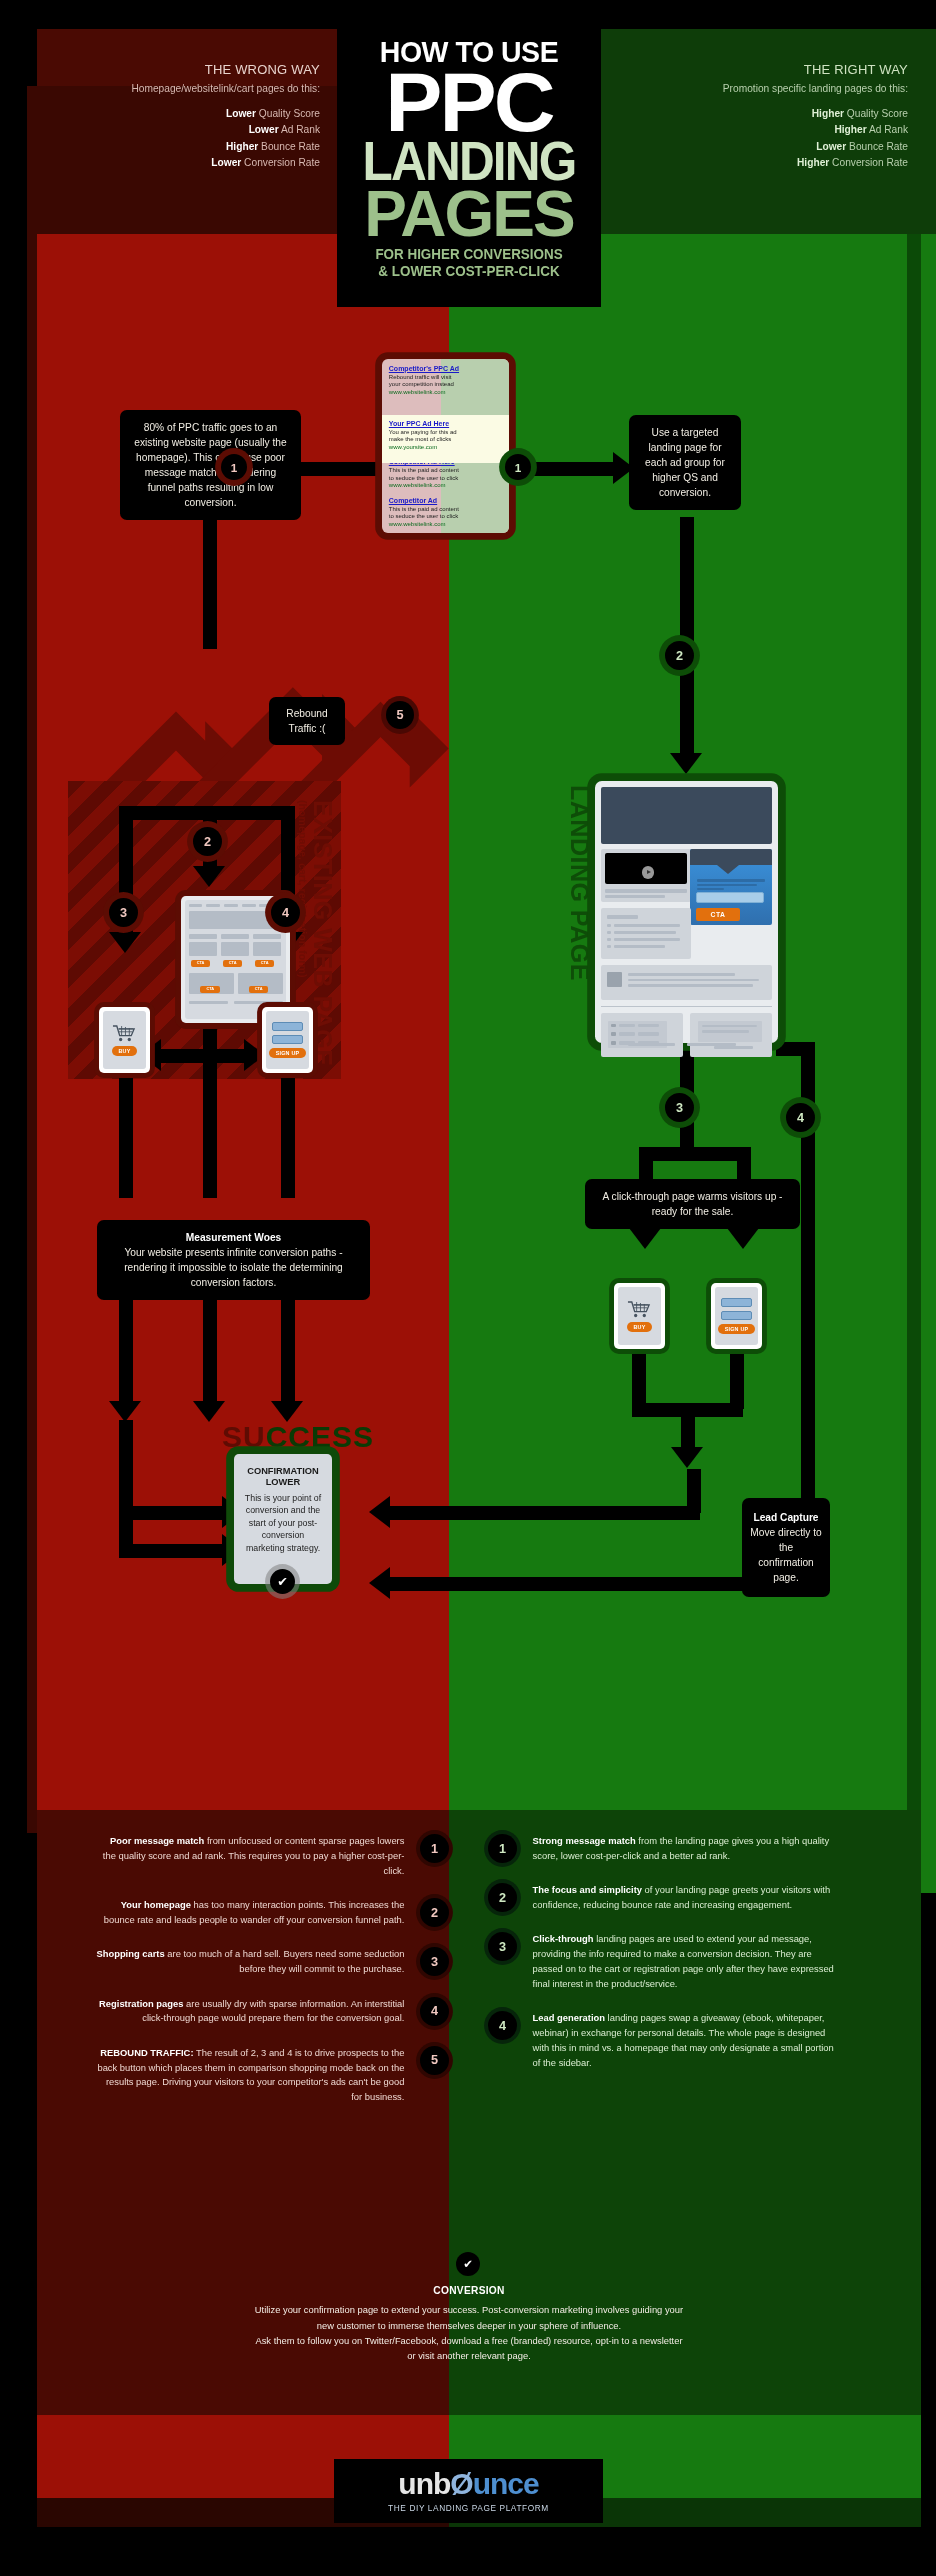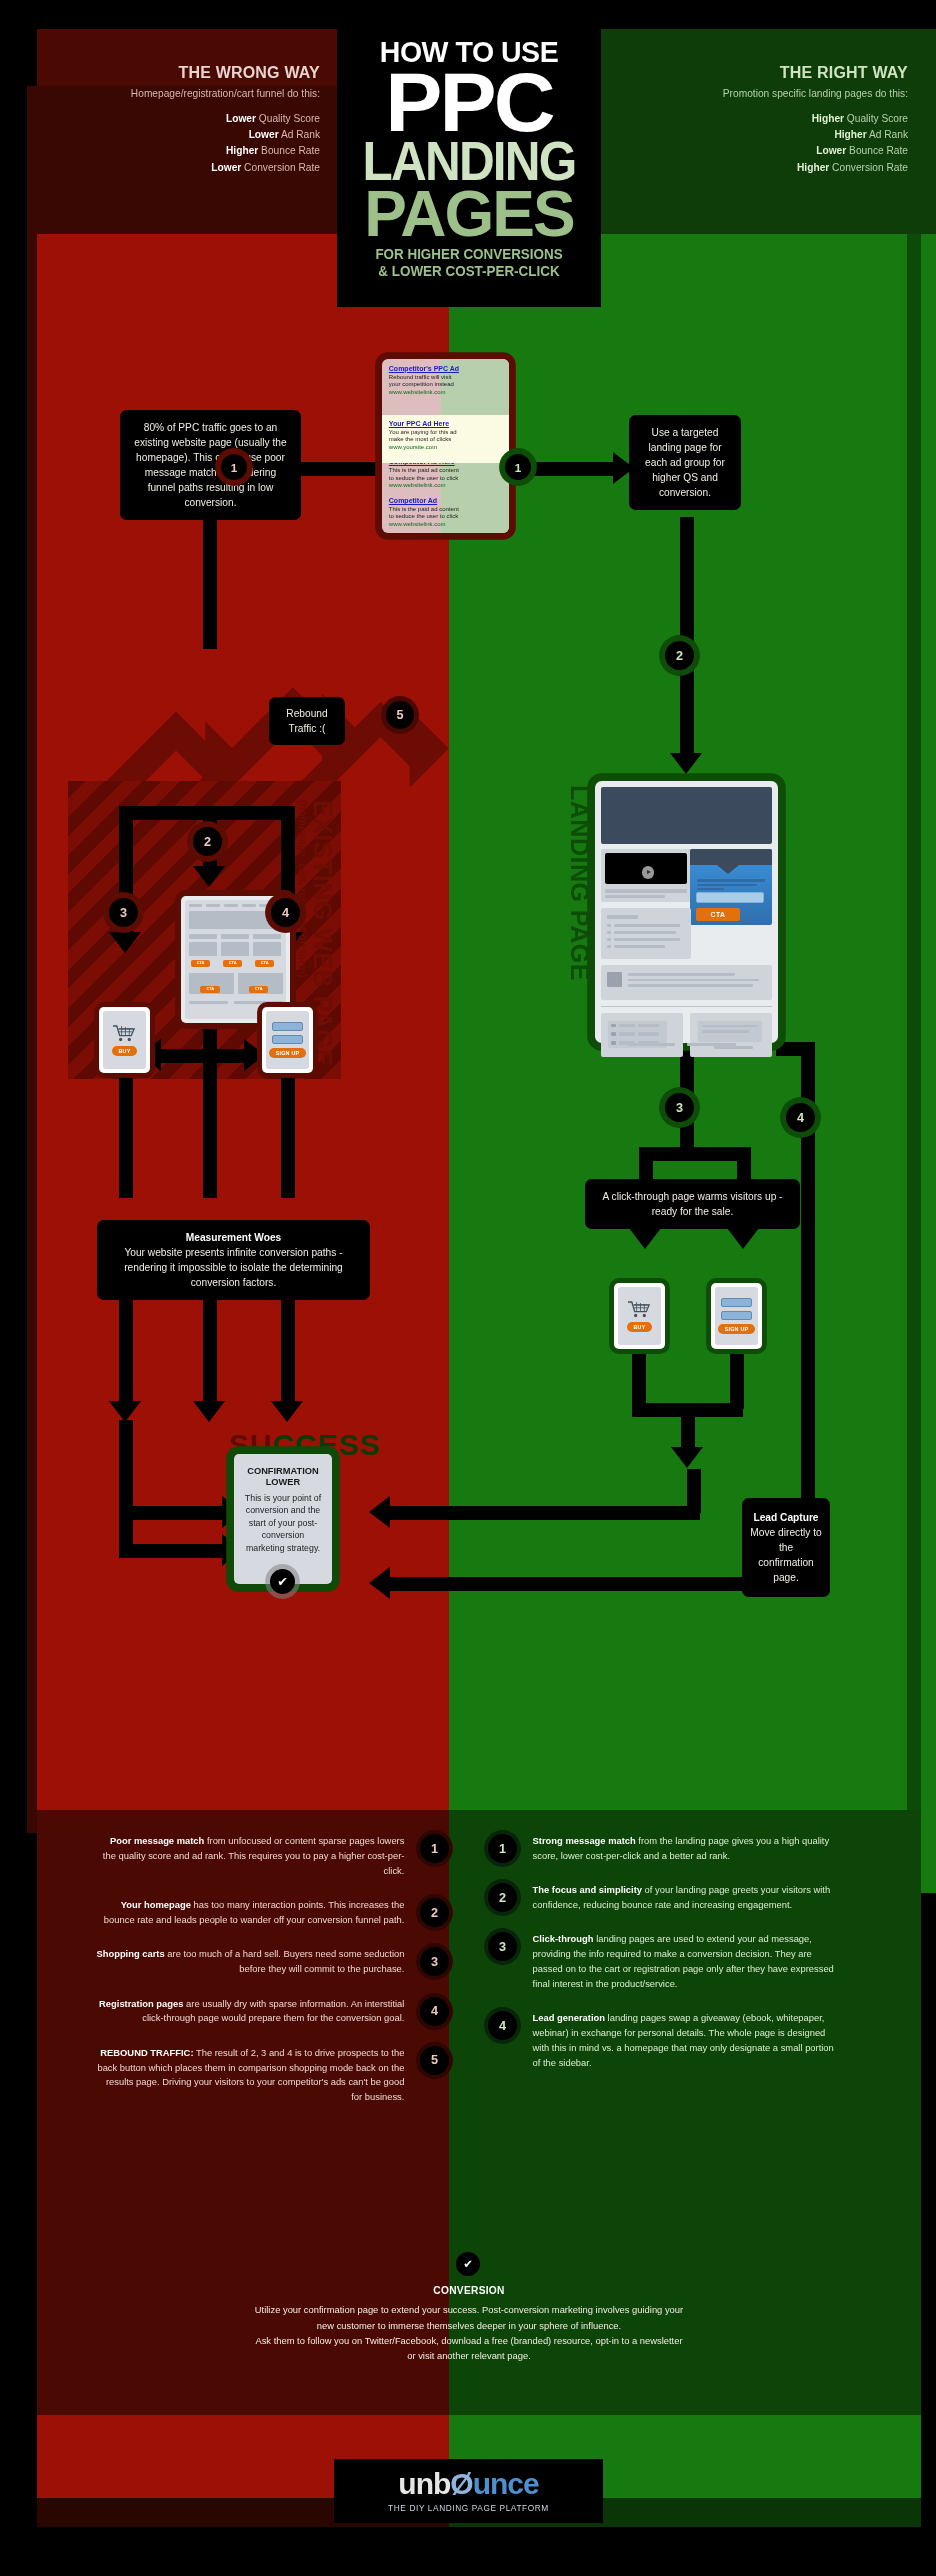--- a/index.html
+++ b/index.html
@@ -35,21 +35,21 @@
   .ht-ppc   { font-size:84px; font-weight:bold; color:#fff; line-height:0.84;
               transform:scaleX(1.02); letter-spacing:-2.9px; }
   .ht-landing { font-size:55px; font-weight:bold; color:#cfe3c2; line-height:0.88;
               letter-spacing:-2px; transform:scaleX(0.9); }
   .ht-pages { font-size:64px; font-weight:bold; color:#9dc08b; line-height:0.9;
               letter-spacing:-2px; transform:scaleX(1.0); }
   .ht-sub   { font-size:14.6px; font-weight:bold; color:#9dc08b; line-height:1.12;
               transform:scaleX(0.92); margin-top:2.9px; }
 
   .side-head { position:absolute; font-size:10.2px; line-height:1.6; }
-  .side-head .title { font-weight:bold; font-size:16px; letter-spacing:0.2px; }
+  .side-head .title { font-weight:normal; font-size:13px; letter-spacing:0.2px; }
   .wrong-way { left:37px; top:60px; width:283px; text-align:right; color:#d8b9b2; }
   .wrong-way .title { color:#e9d4ce; }
   .right-way { left:615px; top:60px; width:293px; text-align:right; color:#b8d0ae; }
   .right-way .title { color:#cfe3c2; }
   .kv b { color:#fff; }
   .kv-g b { color:#dff0d6; }
   .spacer-sm { height:8.8px; }
 
   
   .blackbox {
@@ -107,22 +107,22 @@
   }
   .vlabel-red .sm { display:block; font-size:10.7px; letter-spacing:0; margin-top:-1px; }
   .vlabel-green {
     position:absolute; left:605px; top:785px; width:215px; z-index:4;
     transform:rotate(90deg); transform-origin:left top;
     color:#0e4d08; font-weight:bold; font-size:25px; letter-spacing:0.5px;
     text-align:left; white-space:nowrap; direction:ltr;
   }
   .vlabel-green .sm { display:block; font-size:10.2px; letter-spacing:0; }
   .success-word {
-    position:absolute; left:229px; top:1420px; font-size:30px; font-weight:bold;
-    color:#0b3a05; letter-spacing:1px; z-index:4;margin-top:8px;
+    position:absolute; left:222px; top:1420px; font-size:30px; font-weight:bold;
+    color:#0b3a05; letter-spacing:1px; z-index:4;
   }
   .success-word .r { color:#5e0c03; }
 
   
   .mock { position:absolute; background:#e9ecef; border-radius:4.9px; z-index:25;
           box-shadow:0 0 0 5.9px #5c0c03; }
   .mock-inner { position:absolute; inset:3.9px; background:#d6dae0; border-radius:2.9px; }
   .bar { position:absolute; background:#b4bcc6; border-radius:1px; }
   .cta { position:absolute; background:#e2700d; border-radius:2px; color:#fff;
          font-size:3.9px; font-weight:bold; text-align:center; line-height:1; display:flex;
@@ -224,21 +224,21 @@
     <div class="ht-landing">LANDING</div>
     <div class="ht-pages">PAGES</div>
     <div class="ht-sub">
       <div>FOR HIGHER CONVERSIONS</div>
       <div>&amp; LOWER COST-PER-CLICK</div>
     </div>
   </div>
 
   <div class="side-head wrong-way">
     <div class="title">THE WRONG WAY</div>
-    <div>Homepage/registration/cart funnel do this:</div>
+    <div>Homepage/websitelink/cart pages do this:</div>
     <div class="spacer-sm"></div>
     <div class="kv"><b>Lower</b><span> Quality Score</span></div>
     <div class="kv"><b>Lower</b><span> Ad Rank</span></div>
     <div class="kv"><b>Higher</b><span> Bounce Rate</span></div>
     <div class="kv"><b>Lower</b><span> Conversion Rate</span></div>
   </div>
 
   <div class="side-head right-way">
     <div class="title">THE RIGHT WAY</div>
     <div>Promotion specific landing pages do this:</div>

